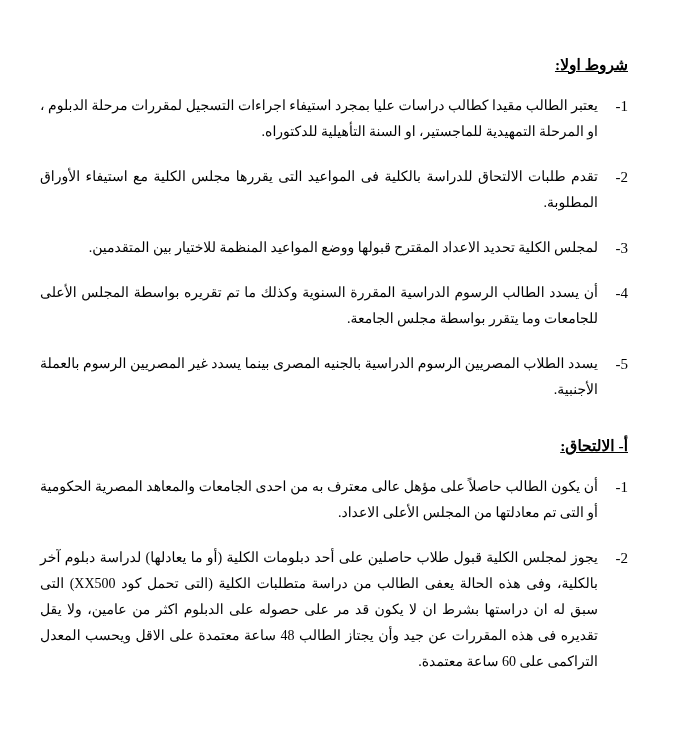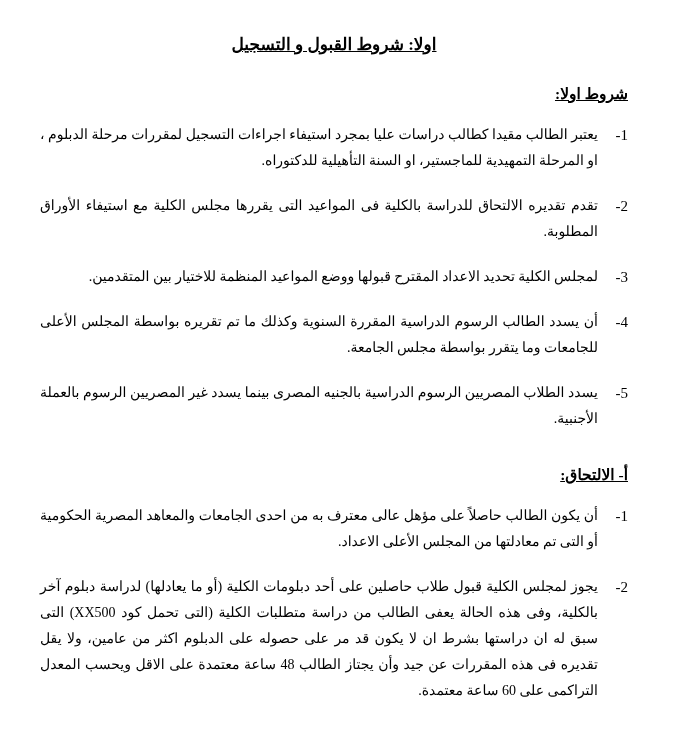--- a/index.html
+++ b/index.html
@@ -66,32 +66,31 @@
   }
   .sub-section {
     margin-top: 2px;
   }
 </style>
 </head>
 <body>
 
 <div class="page">
 
-  <h1 class="doc-title">اولا: شروط القبول و التسجيل</h1>
 
   <h2 class="section-head">شروط اولا:</h2>
 
   <div class="list-wrap">
     <div class="item">
       <div class="num">1-</div>
       <div class="txt">يعتبر الطالب مقيدا كطالب دراسات عليا بمجرد استيفاء اجراءات التسجيل لمقررات مرحلة الدبلوم ، او المرحلة التمهيدية للماجستير، او السنة التأهيلية للدكتوراه.</div>
     </div>
     <div class="item">
       <div class="num">2-</div>
-      <div class="txt">تقدم تقديره الالتحاق للدراسة بالكلية فى المواعيد التى يقررها مجلس الكلية مع استيفاء الأوراق المطلوبة.</div>
+      <div class="txt">تقدم طلبات الالتحاق للدراسة بالكلية فى المواعيد التى يقررها مجلس الكلية مع استيفاء الأوراق المطلوبة.</div>
     </div>
     <div class="item">
       <div class="num">3-</div>
       <div class="txt">لمجلس الكلية تحديد الاعداد المقترح قبولها ووضع المواعيد المنظمة للاختيار بين المتقدمين.</div>
     </div>
     <div class="item">
       <div class="num">4-</div>
       <div class="txt">أن يسدد الطالب الرسوم الدراسية المقررة السنوية وكذلك ما تم تقريره بواسطة المجلس الأعلى للجامعات وما يتقرر بواسطة مجلس الجامعة.</div>
     </div>
     <div class="item">

